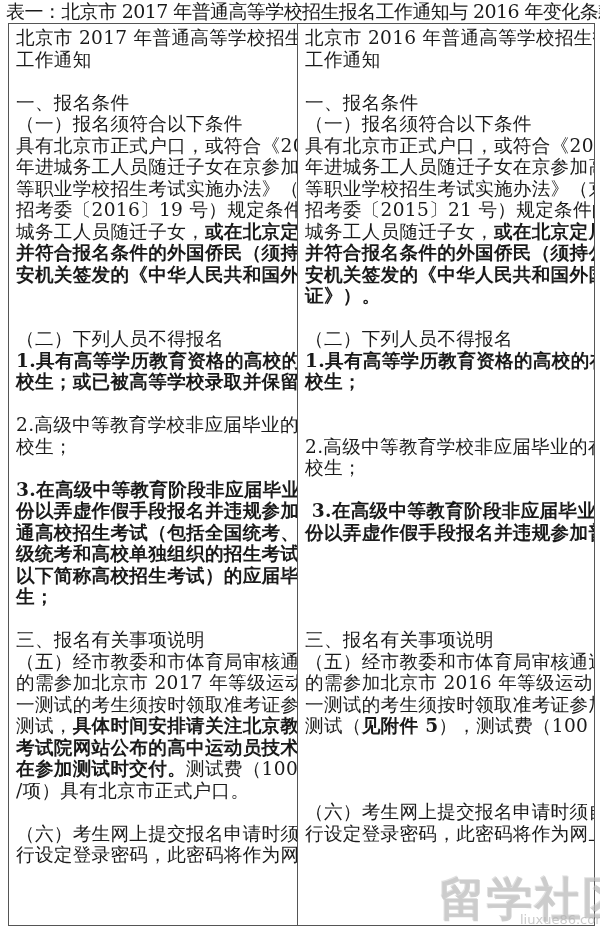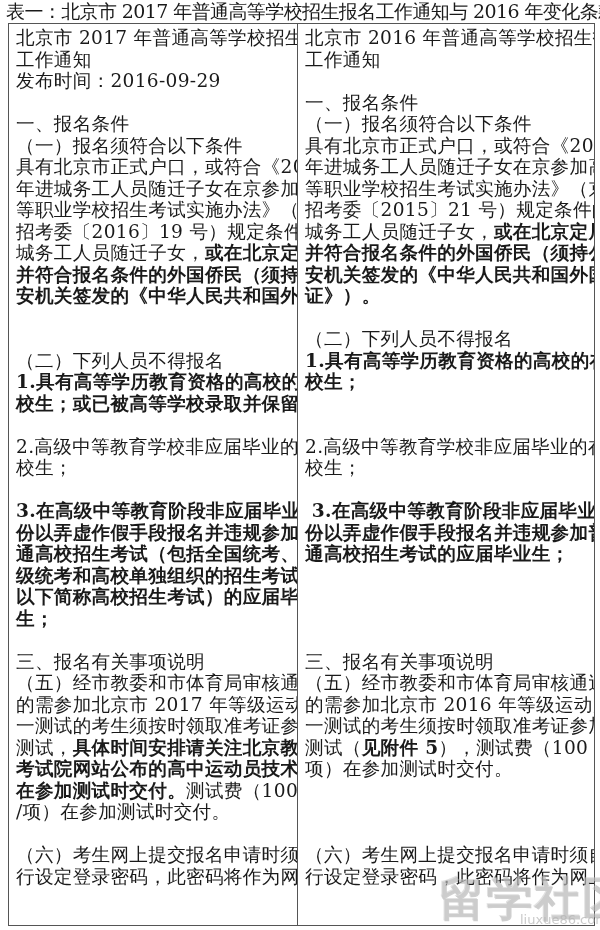--- a/index.html
+++ b/index.html
@@ -47,21 +47,20 @@
 </head>
 <body>
 
 <div class="caption">表一：北京市 2017 年普通高等学校招生报名工作通知与 2016 年变化条款比较</div>
 
 <div class="table">
 
   <div class="col left">
     <div class="line">北京市 2017 年普通高等学校招生报名</div>
     <div class="line">工作通知</div>
-    <div class="line">发布时间：2016-09-29</div>
     <div class="blank"></div>
     <div class="line">一、报名条件</div>
     <div class="line">（一）报名须符合以下条件</div>
     <div class="line">具有北京市正式户口，或符合《2017</div>
     <div class="line">年进城务工人员随迁子女在京参加高</div>
     <div class="line">等职业学校招生考试实施办法》（京</div>
     <div class="line">招考委〔2016〕19 号）规定条件的进</div>
     <div class="line"><span>城务工人员随迁子女，</span><b>或在北京定居</b></div>
     <div class="line"><b>并符合报名条件的外国侨民（须持公</b></div>
     <div class="line"><b>安机关签发的《中华人民共和国外国</b></div>
@@ -81,21 +80,21 @@
     <div class="line"><b>以下简称高校招生考试）的应届毕业</b></div>
     <div class="line"><b>生；</b></div>
     <div class="blank"></div>
     <div class="line">三、报名有关事项说明</div>
     <div class="line">（五）经市教委和市体育局审核通过</div>
     <div class="line">的需参加北京市 2017 年等级运动员统</div>
     <div class="line">一测试的考生须按时领取准考证参加</div>
     <div class="line"><span>测试，</span><b>具体时间安排请关注北京教育</b></div>
     <div class="line"><b>考试院网站公布的高中运动员技术等</b></div>
     <div class="line"><b>在参加测试时交付。</b><span>测试费（100 元</span></div>
-    <div class="line">/项）在参加测试时交付。</div>
+    <div class="line">/项）具有北京市正式户口。</div>
     <div class="blank"></div>
     <div class="line">（六）考生网上提交报名申请时须自</div>
     <div class="line">行设定登录密码，此密码将作为网上</div>
   </div>
 
   <div class="col right">
     <div class="line">北京市 2016 年普通高等学校招生报名</div>
     <div class="line">工作通知</div>
     <div class="blank"></div>
     <div class="line">一、报名条件</div>
@@ -112,31 +111,29 @@
     <div class="line">（二）下列人员不得报名</div>
     <div class="line"><b>1.具有高等学历教育资格的高校的在</b></div>
     <div class="line"><b>校生；</b></div>
     <div class="blank"></div>
     <div class="blank"></div>
     <div class="line">2.高级中等教育学校非应届毕业的在</div>
     <div class="line">校生；</div>
     <div class="blank"></div>
     <div class="line" style="white-space:pre;"><b> 3.在高级中等教育阶段非应届毕业年</b></div>
     <div class="line"><b>份以弄虚作假手段报名并违规参加普</b></div>
-    <div class="line"><b>通高校招生考试的应届毕业生；</b></div>
     <div class="blank"></div>
     <div class="blank"></div>
     <div class="blank"></div>
     <div class="blank"></div>
     <div class="line">三、报名有关事项说明</div>
     <div class="line">（五）经市教委和市体育局审核通过</div>
     <div class="line">的需参加北京市 2016 年等级运动员统</div>
     <div class="line">一测试的考生须按时领取准考证参加</div>
     <div class="line"><span>测试（</span><b>见附件 5</b><span>），测试费（100 元/</span></div>
-    <div class="line">项）在参加测试时交付。</div>
     <div class="blank"></div>
     <div class="blank"></div>
     <div class="blank"></div>
     <div class="line">（六）考生网上提交报名申请时须自</div>
     <div class="line">行设定登录密码，此密码将作为网上</div>
   </div>
 </div>
 
 <div class="watermark">留学社区</div>
 <div class="watermark-sub">liuxue86.com</div>

